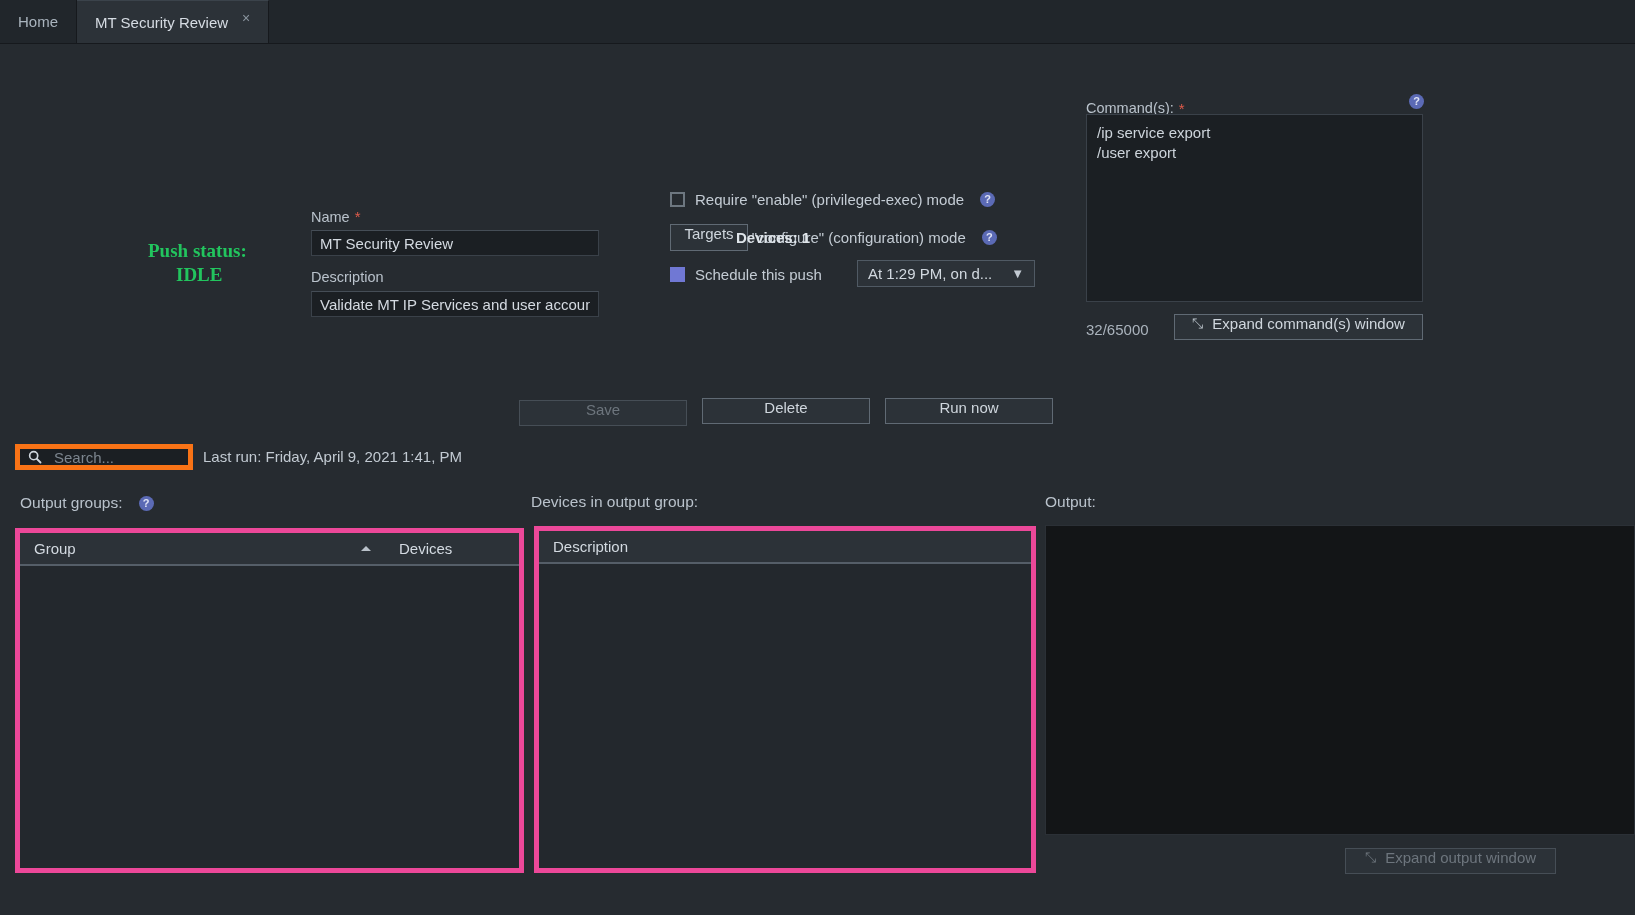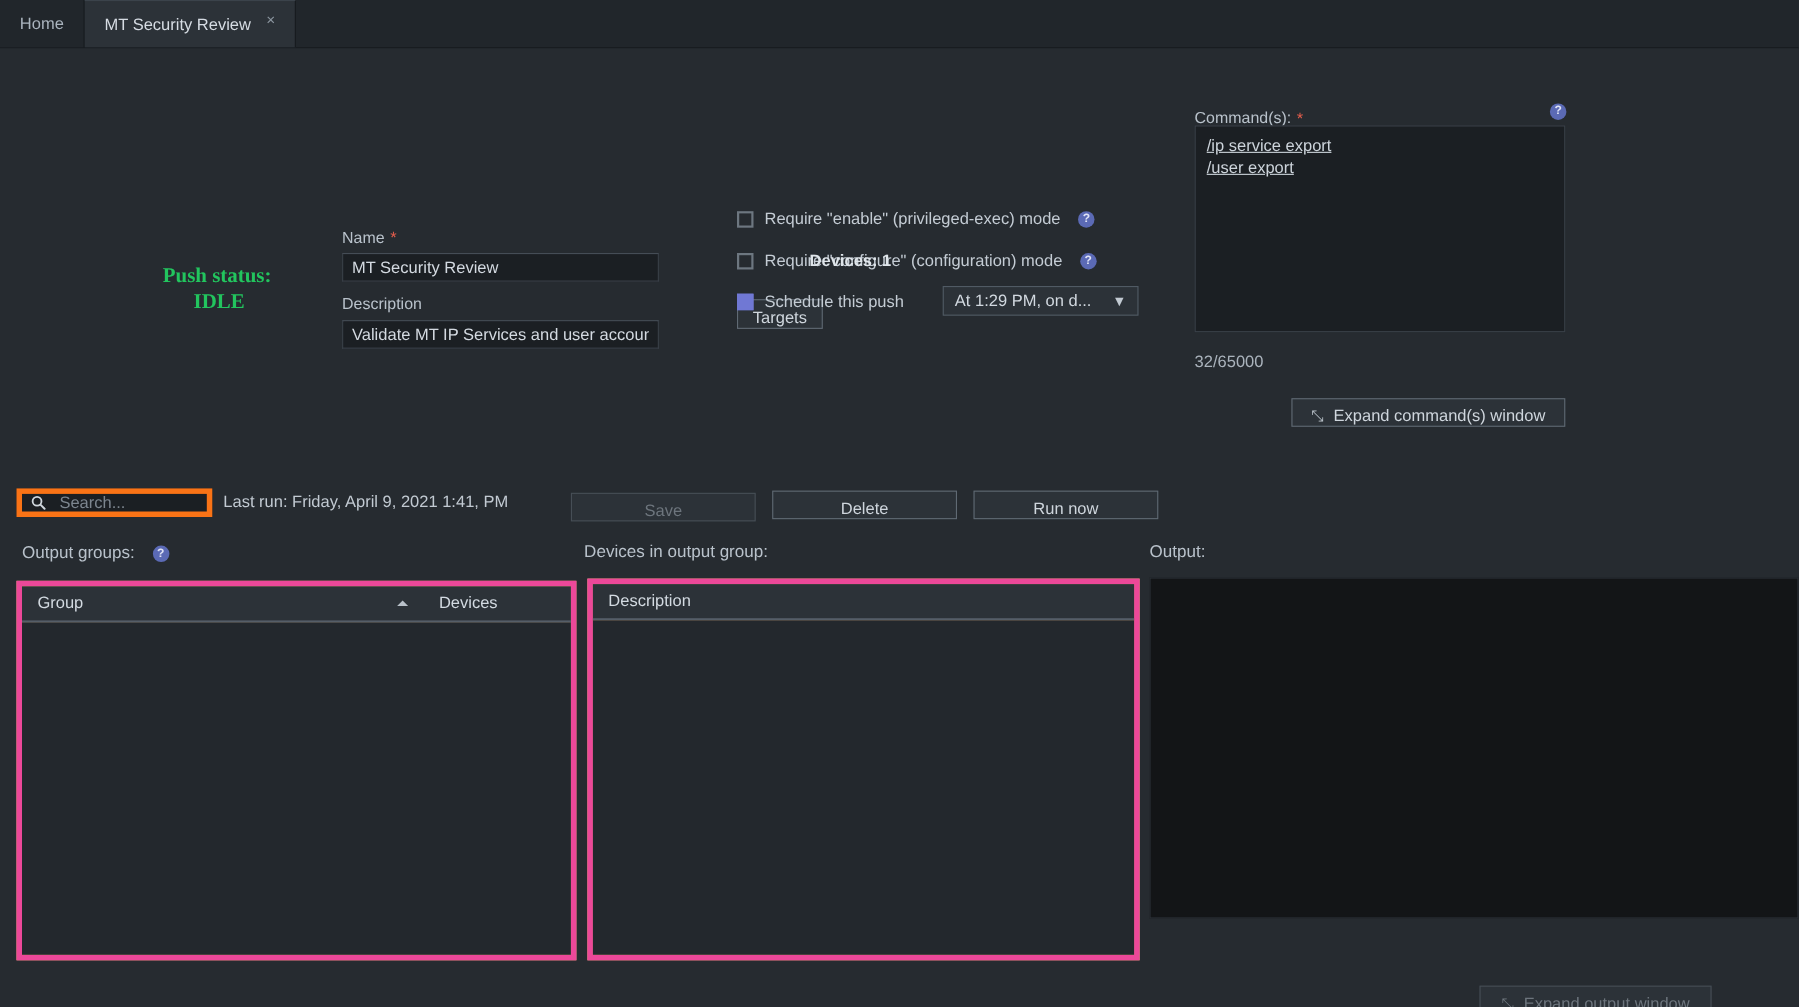--- a/index.html
+++ b/index.html
@@ -72,21 +72,20 @@
   .cmdbox {
     background: #1b1f23;
     border: 1px solid #3a4149;
     color: #cdd4db;
     font-size: 15px;
     font-family: "Liberation Sans", sans-serif;
     padding: 8px 10px;
     resize: none;
     outline: none;
     line-height: 1.35;
-    text-decoration: underline;
   }
 
   
   .cbrow { display: flex; align-items: center; }
   .cbox {
     width: 15px; height: 15px;
     border: 2px solid #6d7780;
     background: transparent;
     margin-right: 10px;
     flex: 0 0 auto;
@@ -108,24 +107,23 @@
     cursor: pointer;
   }
 
   
   .btn {
     background: #2c3238;
     border: 1px solid #606a74;
     color: #cfd6dd;
     font-size: 15px;
     font-family: "Liberation Sans", sans-serif;
-    display: flex; align-items: flex-end; justify-content: center;
+    display: flex; align-items: flex-start; justify-content: center;
     cursor: pointer;
     user-select: none;
-    margin-top: 48px;
   }
   .btn.disabled {
     color: #6d757d;
     border-color: #464e56;
     cursor: default;
   }
   .btn .exp-ico {
     margin-right: 9px;
     font-size: 14px;
     color: #b8c0c8;

